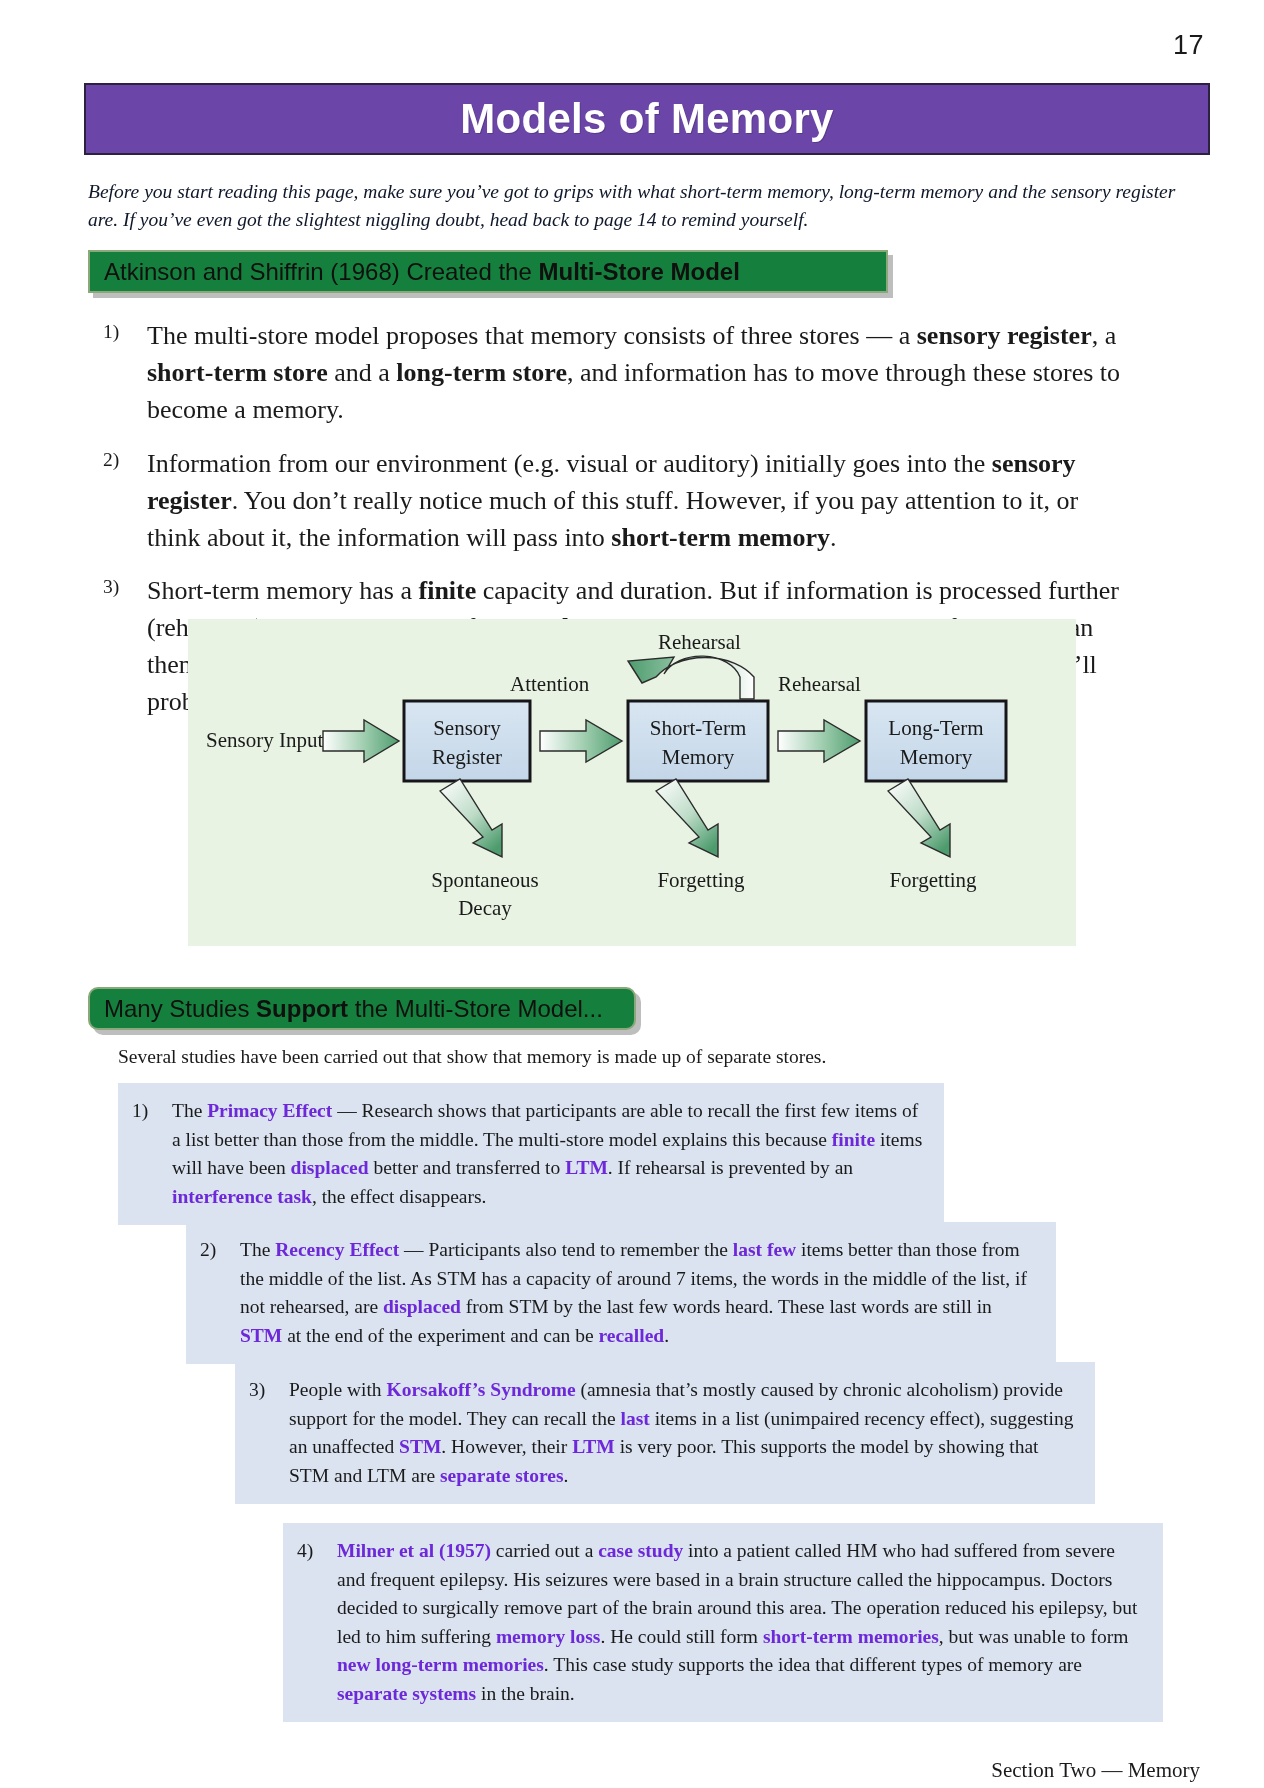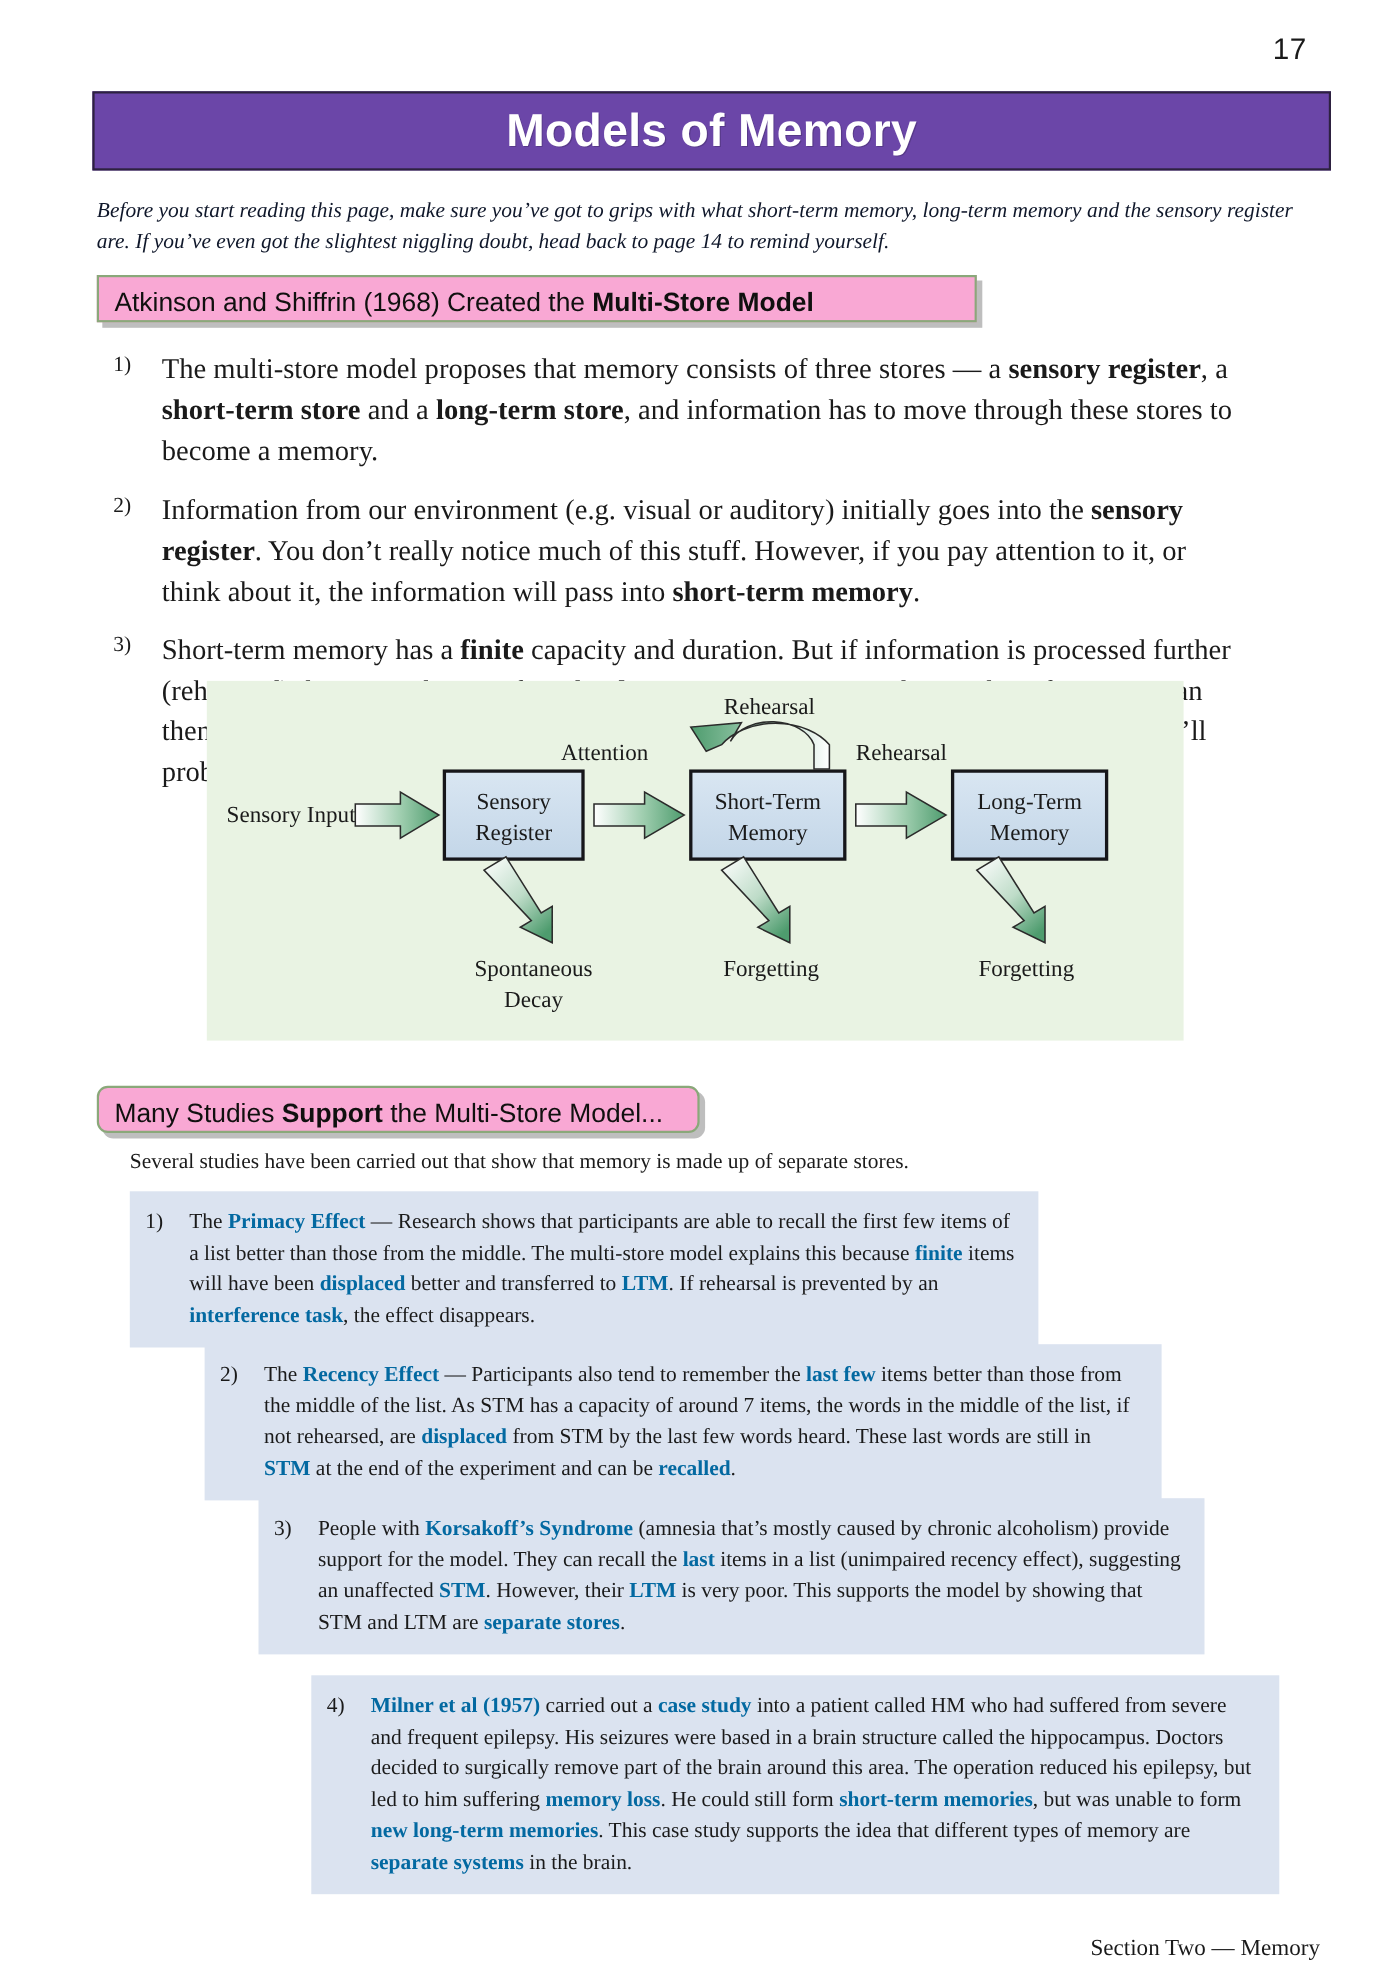--- a/index.html
+++ b/index.html
@@ -20,21 +20,21 @@
     position: relative;
     width: 1264px;
     height: 1788px;
     box-sizing: border-box;
   }
 
   
   .page-number {
     position: absolute;
     top: 30px;
-    right: 76px;
+    right: 60px;
     font-size: 27px;
     font-family: "Liberation Sans", sans-serif;
     color: #1a1a1a;
     letter-spacing: 0.5px;
   }
 
   
   .title-banner {
     position: absolute;
     top: 83px;
@@ -67,27 +67,27 @@
     width: 1094px;
     font-style: italic;
     font-size: 19.5px;
     line-height: 1.42;
     color: #0f172a;
   }
 
   
   .green-heading {
     position: absolute;
-    background: #f9a8d4;
+    background: #15803d;
     border: 2px solid #8aa87a;
     box-sizing: border-box;
     box-shadow: 5px 5px 0 rgba(110,110,110,0.45);
     display: flex;
-    align-items: flex-start;
-    padding: 12px 14px;
+    align-items: center;
+    padding: 1px 14px;
     height: 43px;
   }
   .green-heading span {
     font-family: "Liberation Sans", sans-serif;
     font-size: 24px;
     line-height: 1;
     color: #10100f;
   }
   .green-heading span b { font-weight: bold; }
   #heading-1 { top: 250px; left: 88px; width: 800px; }
@@ -151,21 +151,21 @@
   .blue-box .li-num {
     width: 40px;
     flex: 0 0 40px;
     font-size: 19.5px;
     line-height: 1.465;
   }
   .blue-box .li-body {
     font-size: 19.5px;
     line-height: 1.465;
   }
-  .blue-box b { font-weight: bold; color: #0369a1; }
+  .blue-box b { font-weight: bold; color: #6d28d9; }
 
   #study-1 { top: 1083px; left: 118px; width: 826px; }
   #study-2 { top: 1222px; left: 186px; width: 870px; }
   #study-3 { top: 1362px; left: 235px; width: 860px; }
   #study-4 { top: 1523px; left: 283px; width: 880px; }
 
   
   .footer {
     position: absolute;
     top: 1714px;

